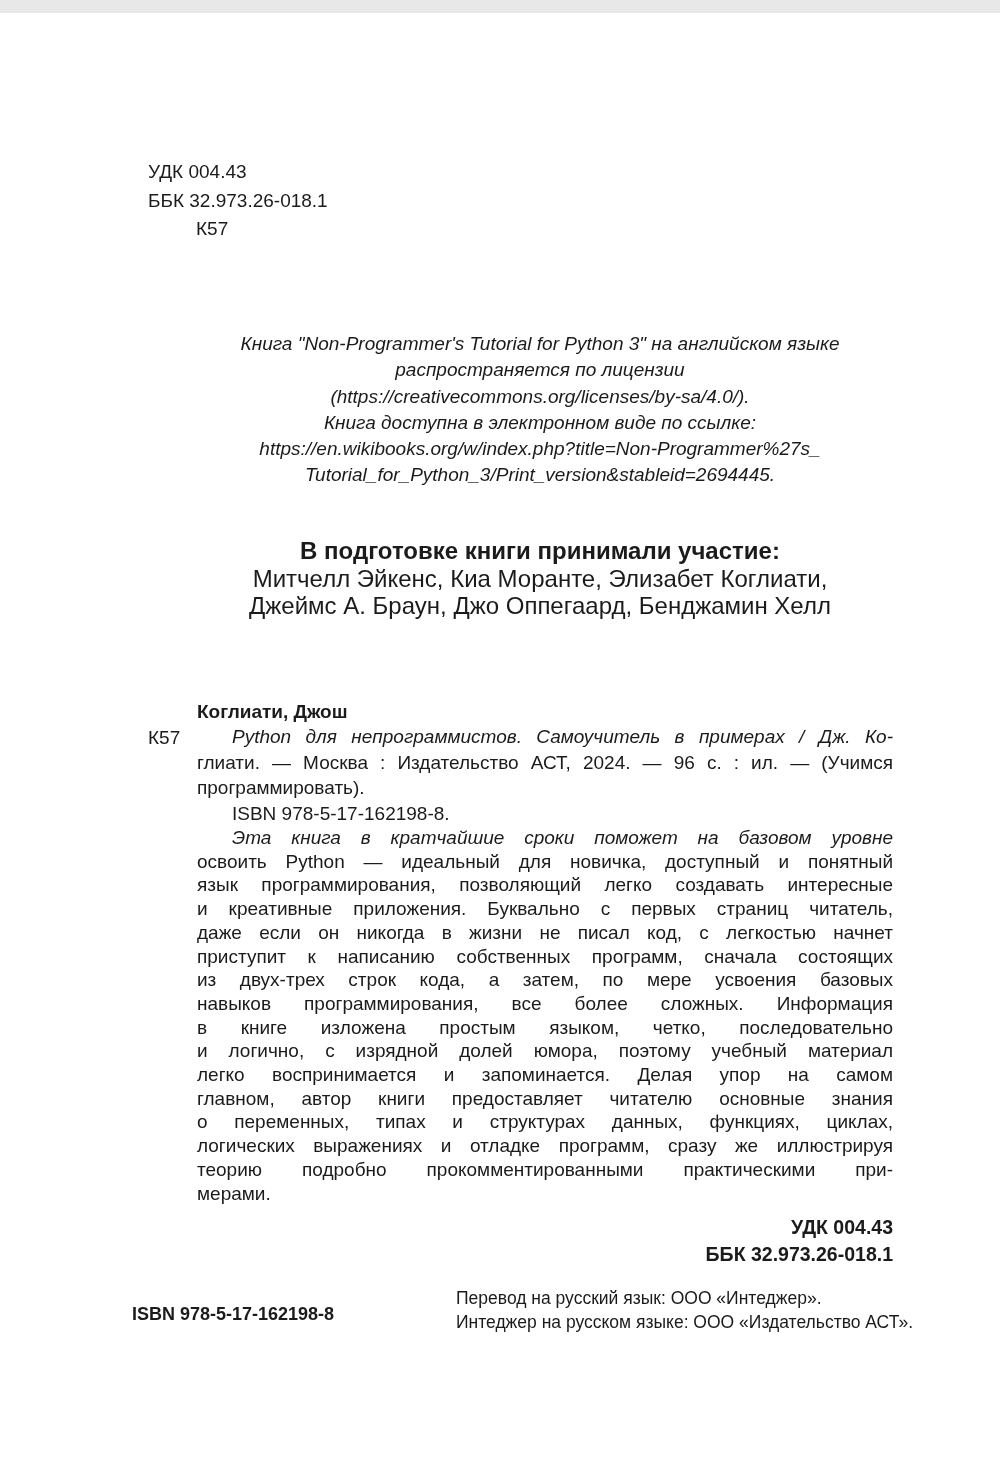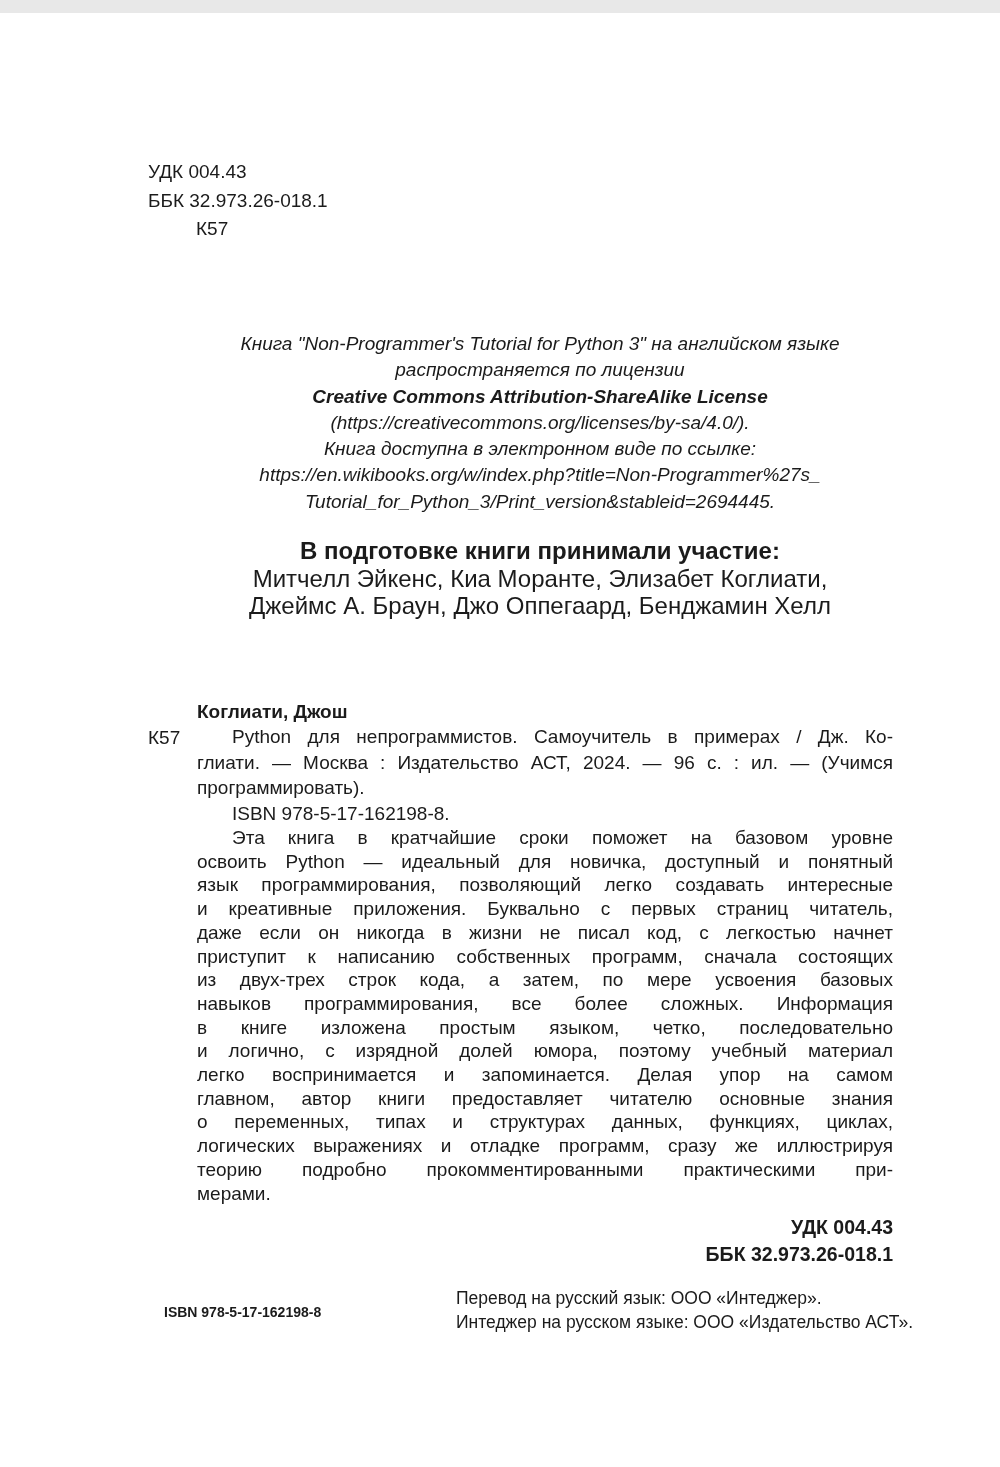--- a/index.html
+++ b/index.html
@@ -62,35 +62,35 @@
   }
   .desc-line { line-height: 25.4px; }
   .isbn-line { line-height: 25.4px; padding-left: 35px; }
   .anno-line { line-height: 23.7px; }
   .jline {
     text-align: justify;
     text-align-last: justify;
     text-justify: inter-word;
   }
   .jlast { text-align: left; text-align-last: left; }
-  .first-indent { padding-left: 35px; }
+  .first-indent { padding-left: 35px; font-style: italic; }
   .codes-right {
     margin-top: 9px;
     text-align: right;
     font-weight: bold;
     font-size: 19.5px;
     line-height: 26.5px;
   }
 
   .footer-isbn {
     position: absolute;
-    left: 164px;
+    left: 132px;
     top: 1291px;
     font-weight: bold;
-    font-size: 14px;
+    font-size: 18px;
   }
   .footer-right {
     position: absolute;
     left: 456px;
     top: 1274px;
     font-size: 17.5px;
     line-height: 23.5px;
   }
 </style>
 </head>
@@ -100,21 +100,20 @@
 
   <div class="top-block">
     <div>УДК 004.43</div>
     <div>ББК 32.973.26-018.1</div>
     <div class="indent">К57</div>
   </div>
 
   <div class="license-block">
     <div>Книга "Non-Programmer's Tutorial for Python 3" на английском языке</div>
     <div>распространяется по лицензии</div>
-    <div class="bold">Creative Commons Attribution-ShareAlike License</div>
     <div>(https://creativecommons.org/licenses/by-sa/4.0/).</div>
     <div>Книга доступна в электронном виде по ссылке:</div>
     <div>https://en.wikibooks.org/w/index.php?title=Non-Programmer%27s_</div>
     <div>Tutorial_for_Python_3/Print_version&amp;stableid=2694445.</div>
   </div>
 
   <div class="contributors-block">
     <div class="heading">В подготовке книги принимали участие:</div>
     <div>Митчелл Эйкенс, Киа Моранте, Элизабет Коглиати,</div>
     <div>Джеймс А. Браун, Джо Оппегаард, Бенджамин Хелл</div>

